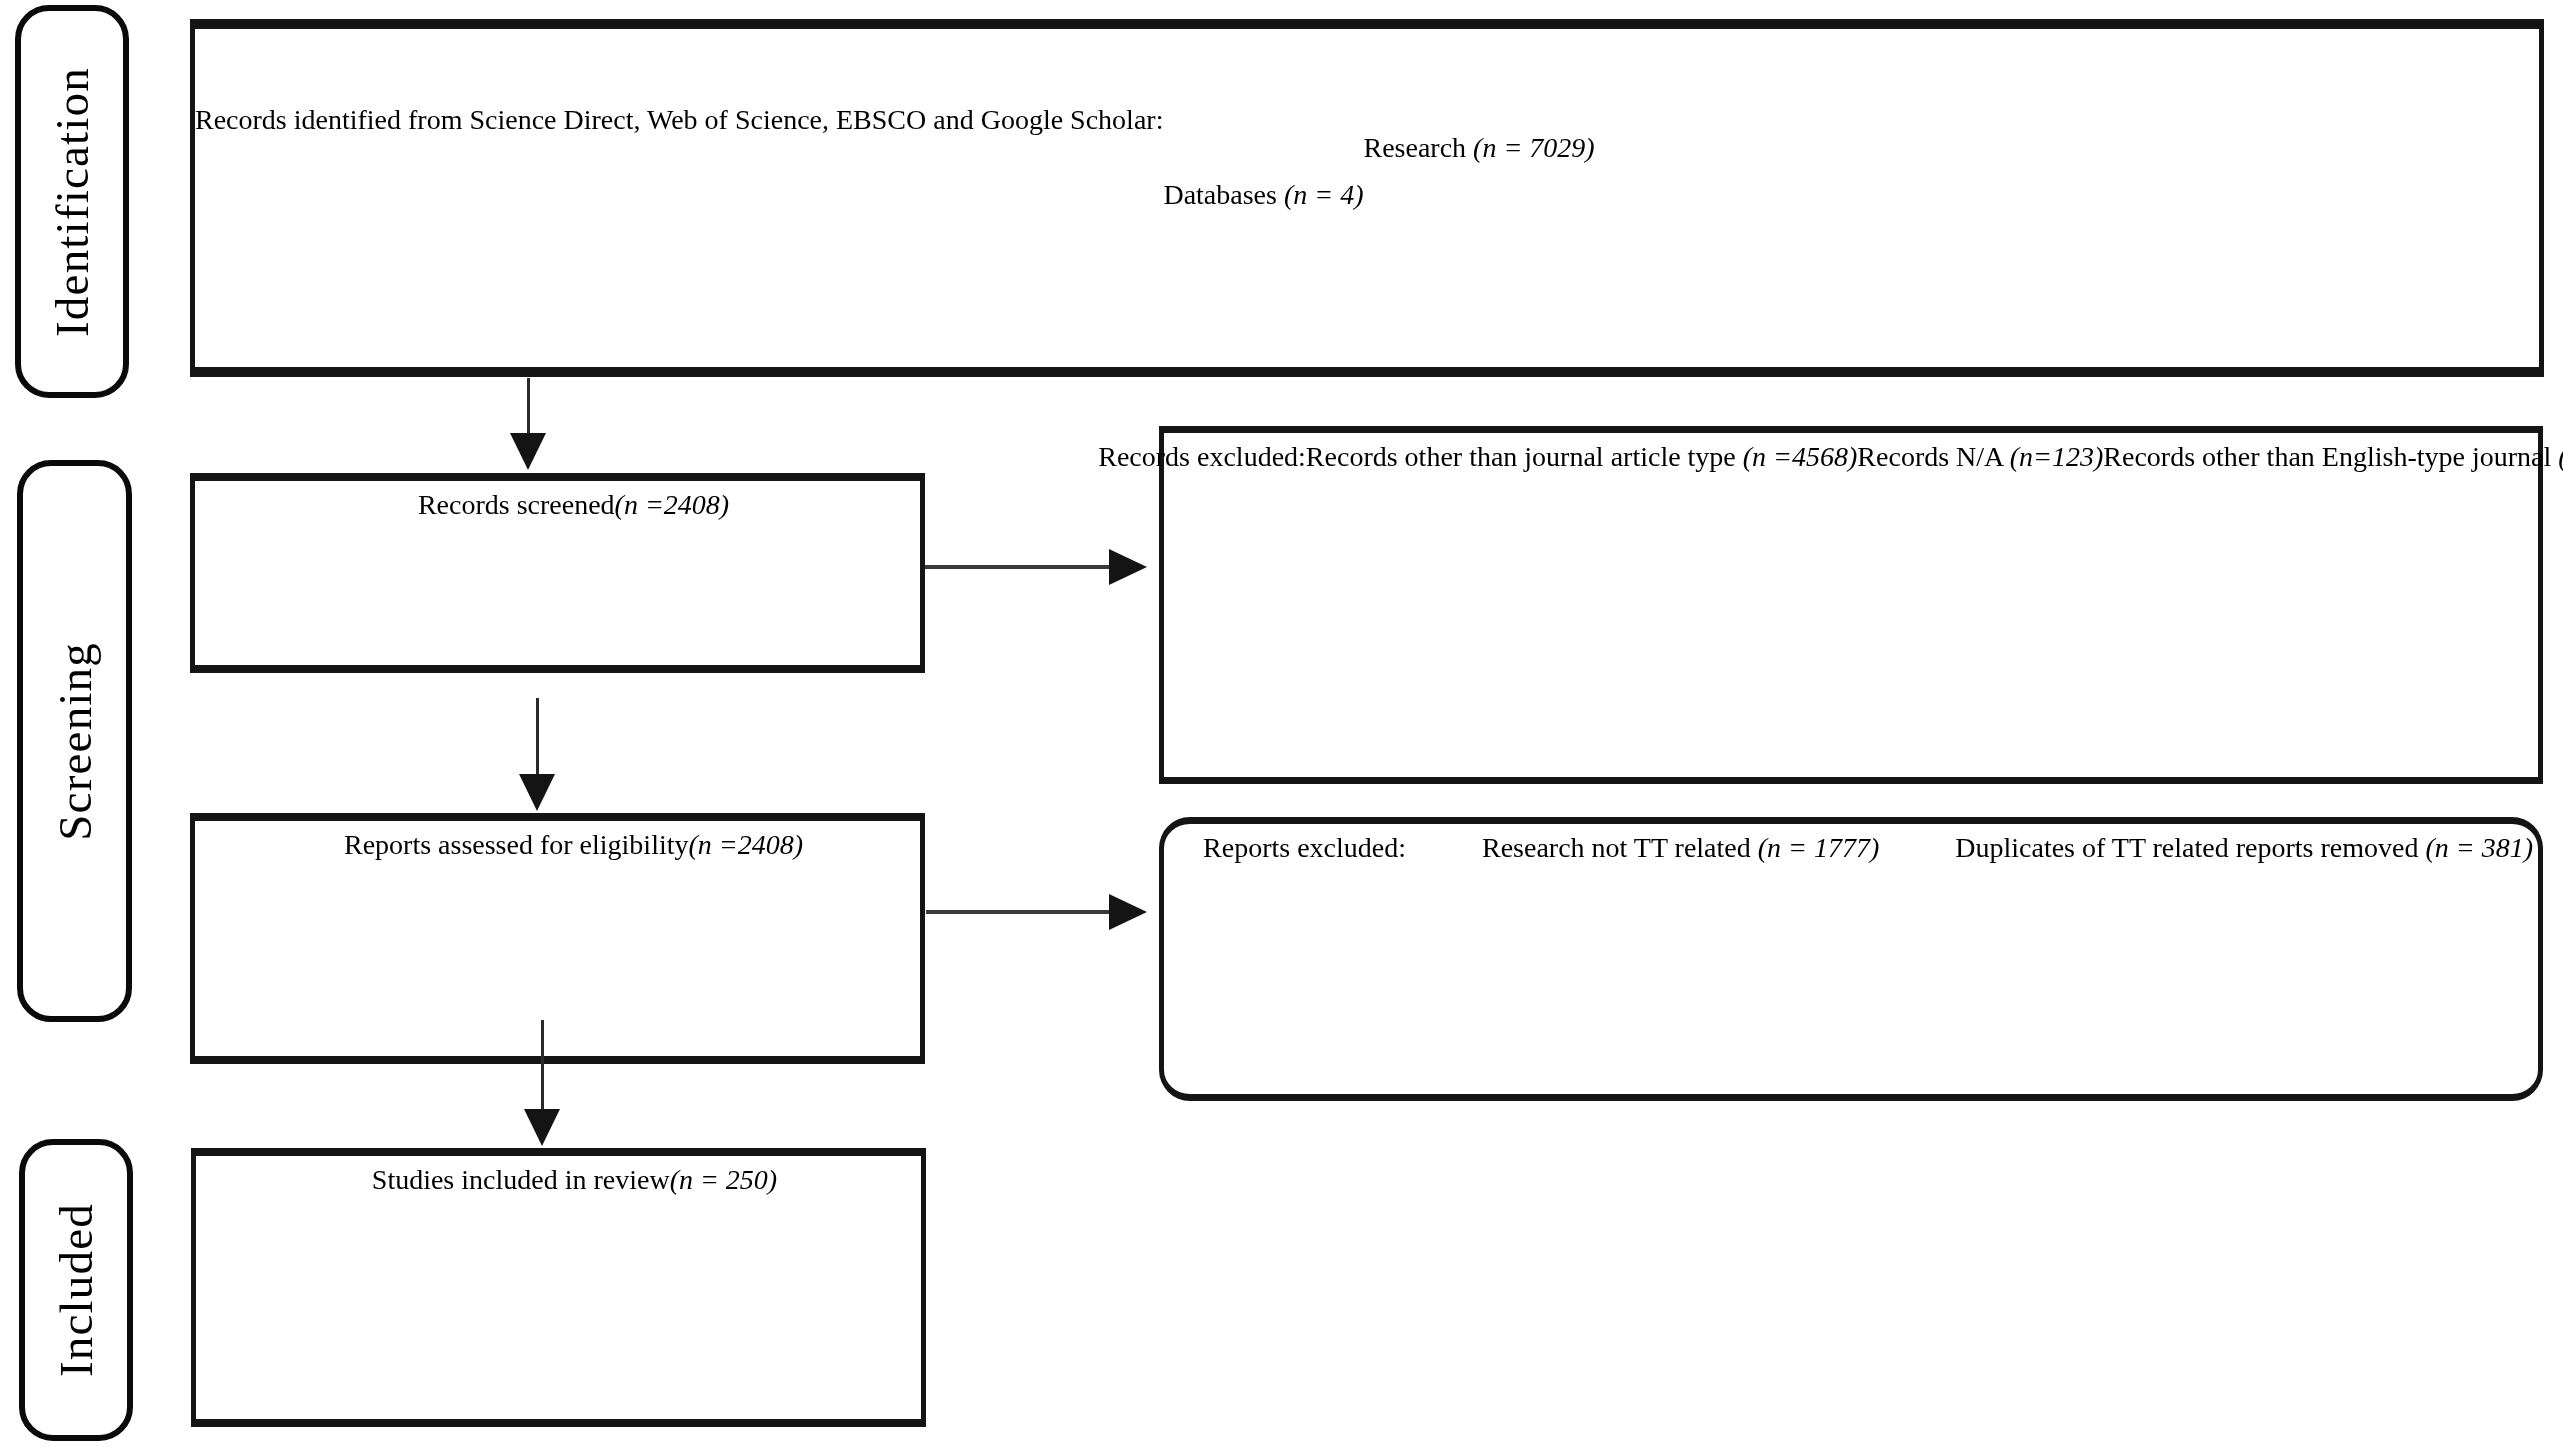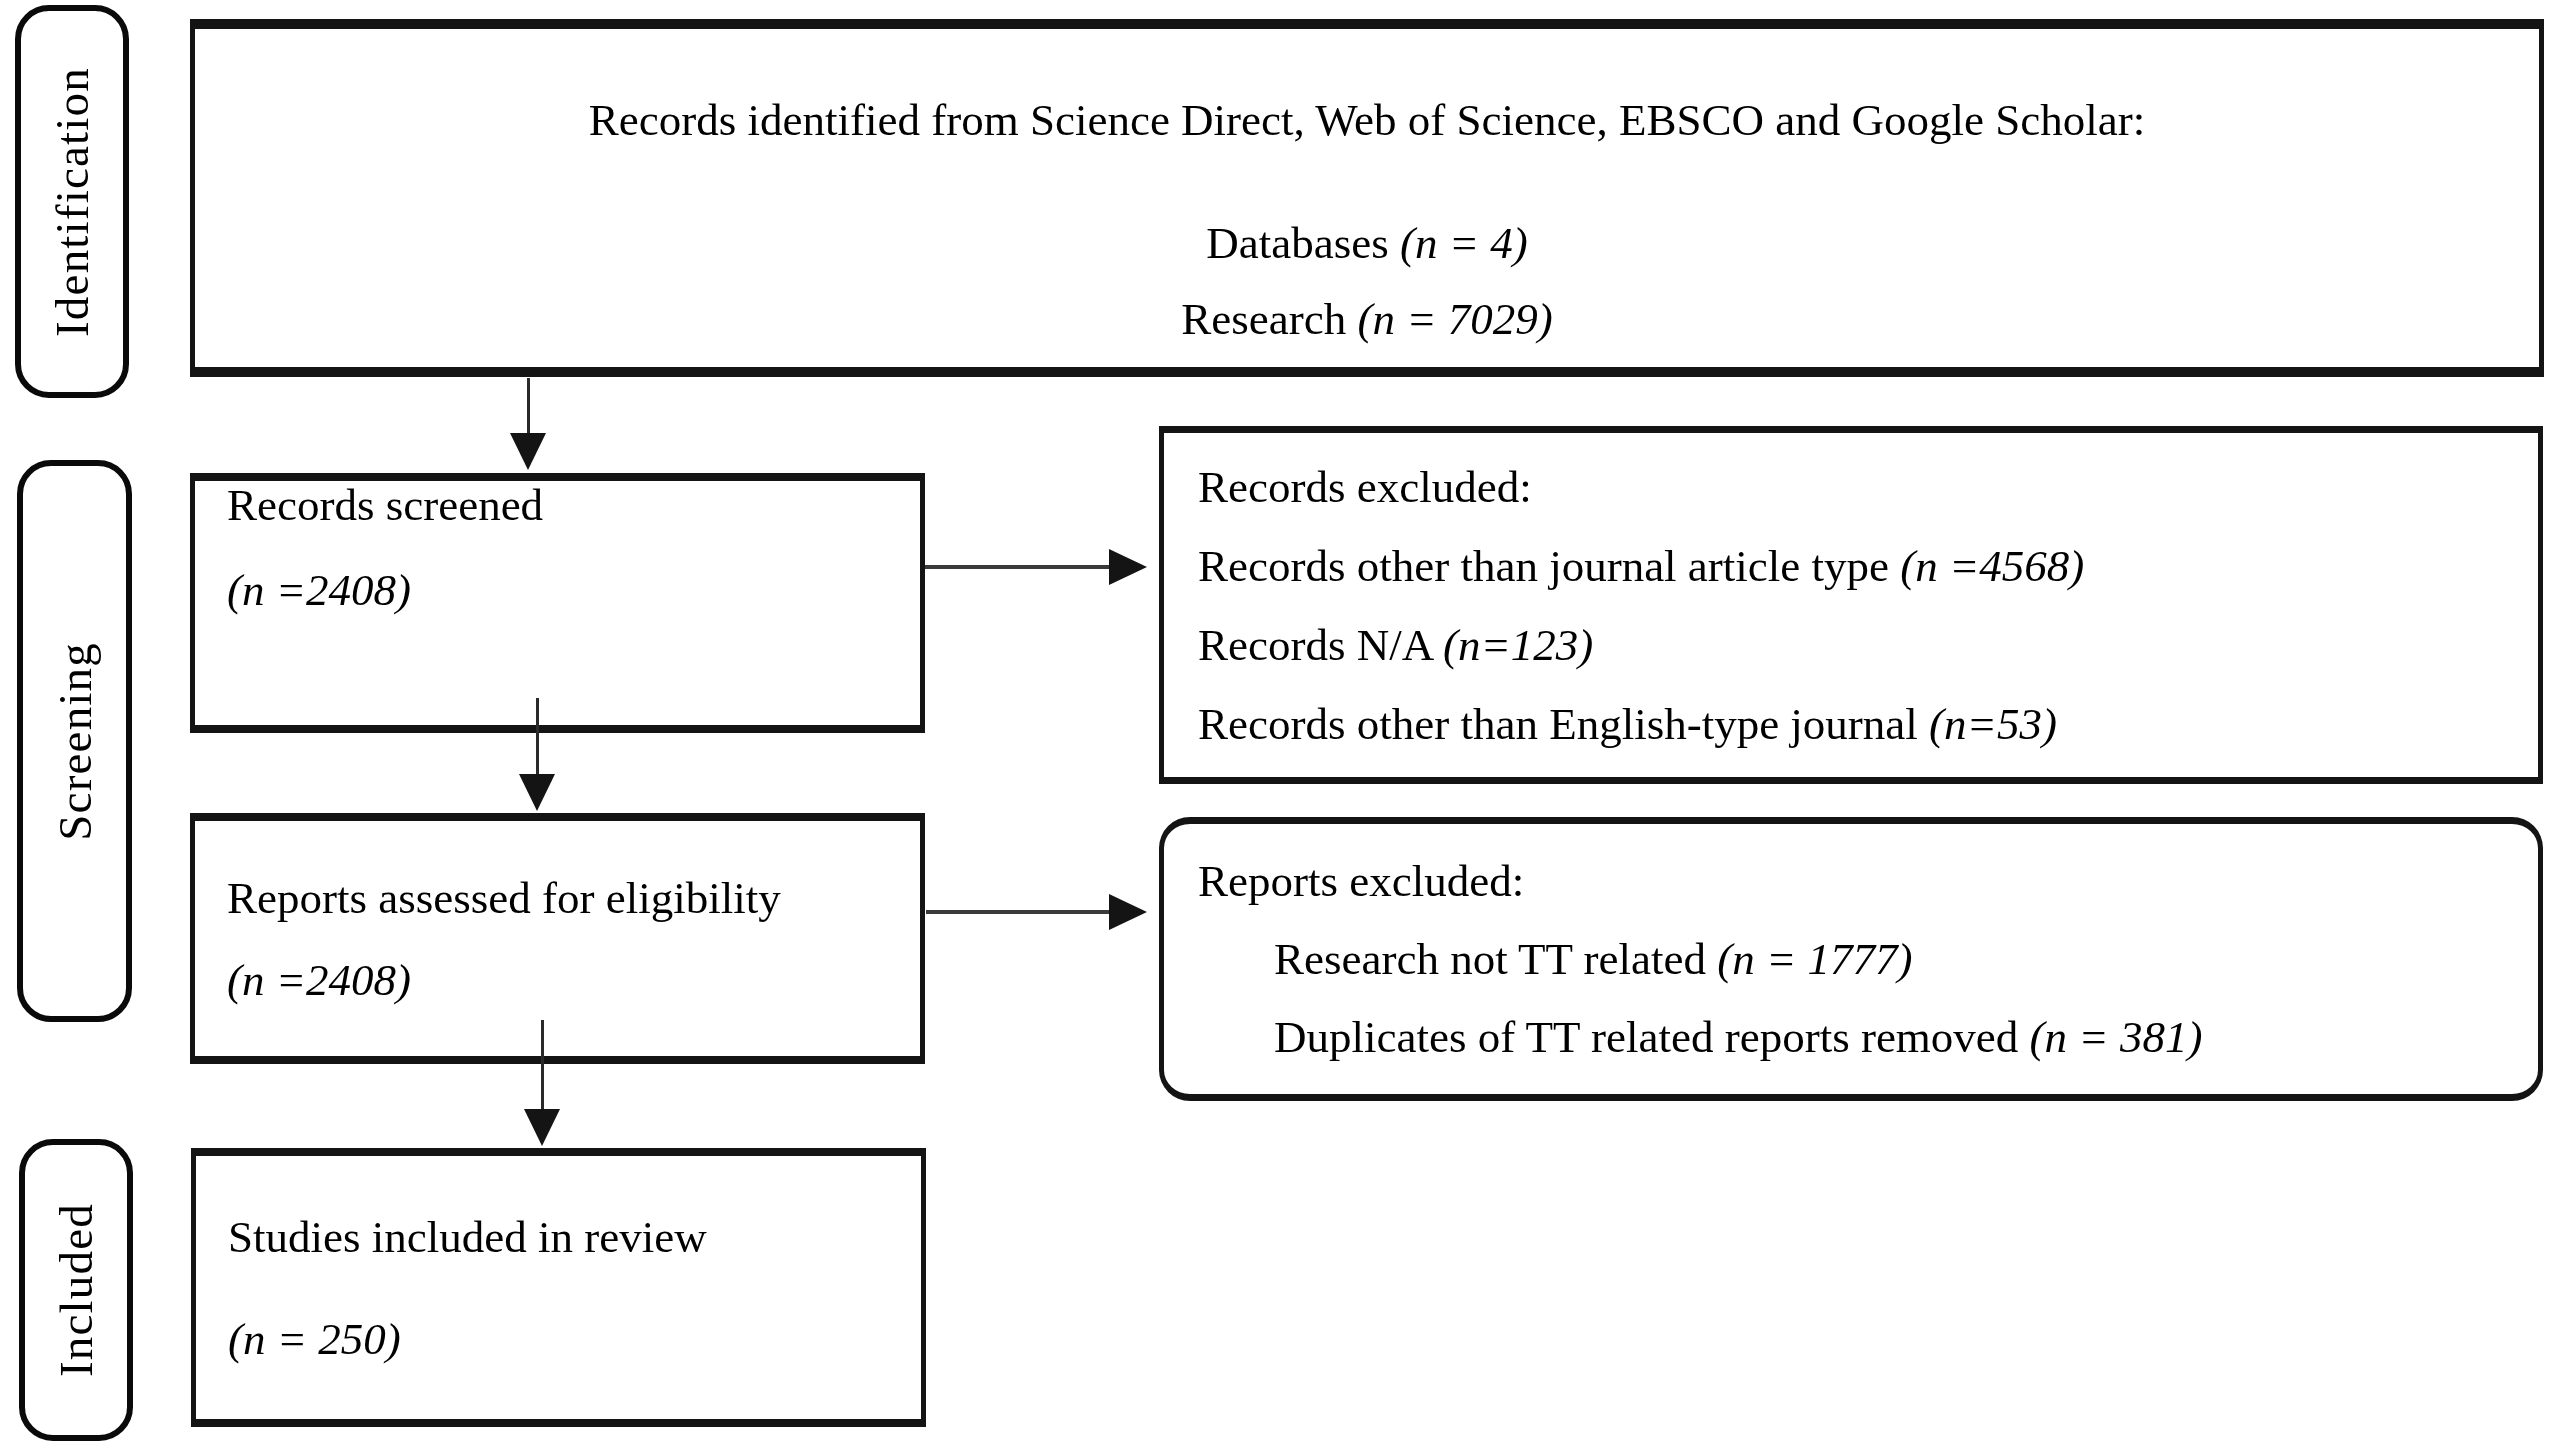--- a/index.html
+++ b/index.html
@@ -35,38 +35,39 @@
     white-space: nowrap;
   }
   
   .box {
     position: absolute;
     box-sizing: border-box;
     background: #ffffff;
     border: 5.6px solid #141414;
     border-top-width: 10px;
     border-bottom-width: 10px;
-    font-size: 45px;
+    font-size: 28px;
     line-height: 48px;
     display: flex;
-    flex-direction: column;
+    flex-direction: row;
   }
   .box .line { white-space: nowrap; }
   .it { font-style: italic; }
 
   .box-identified {
     left: 190px; top: 18.5px; width: 2354px; height: 358px;
     text-align: center;
     padding-top: 67px;
   }
   .box-identified .l-db  { margin-top: 75px; }
   .box-identified .l-reg { margin-top: 28px; }
 
   .box-screened {
-    left: 190px; top: 473px; width: 735px; height: 260px;
+    left: 190px; top: 473px; width: 735px; height: 200px;
+    justify-content: center;
     row-gap: 37px;
     padding-left: 32px;
     border-width: 8.6px 5.6px 8.6px 5.6px;
   }
   .box-assessed {
     left: 190px; top: 813px; width: 735px; height: 251px;
     justify-content: center;
     row-gap: 34px;
     padding-left: 32px;
     border-width: 8.6px 5.6px 8.6px 5.6px;

